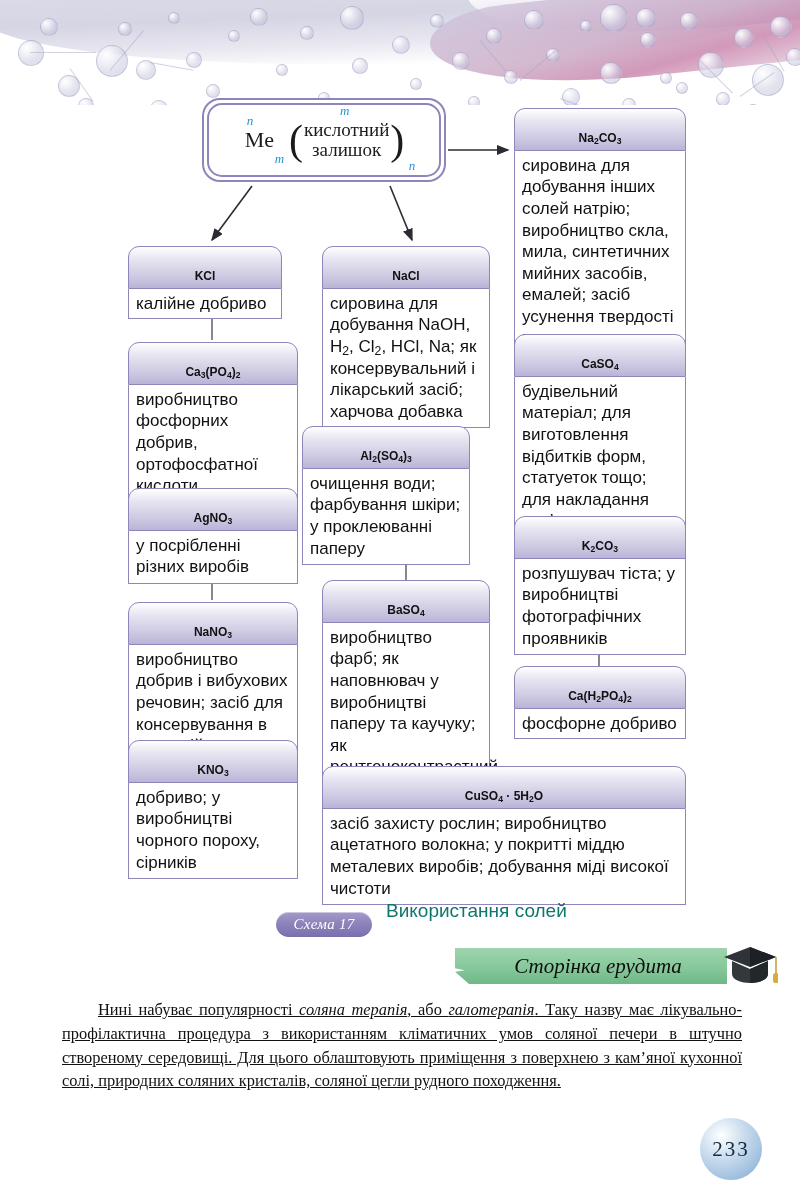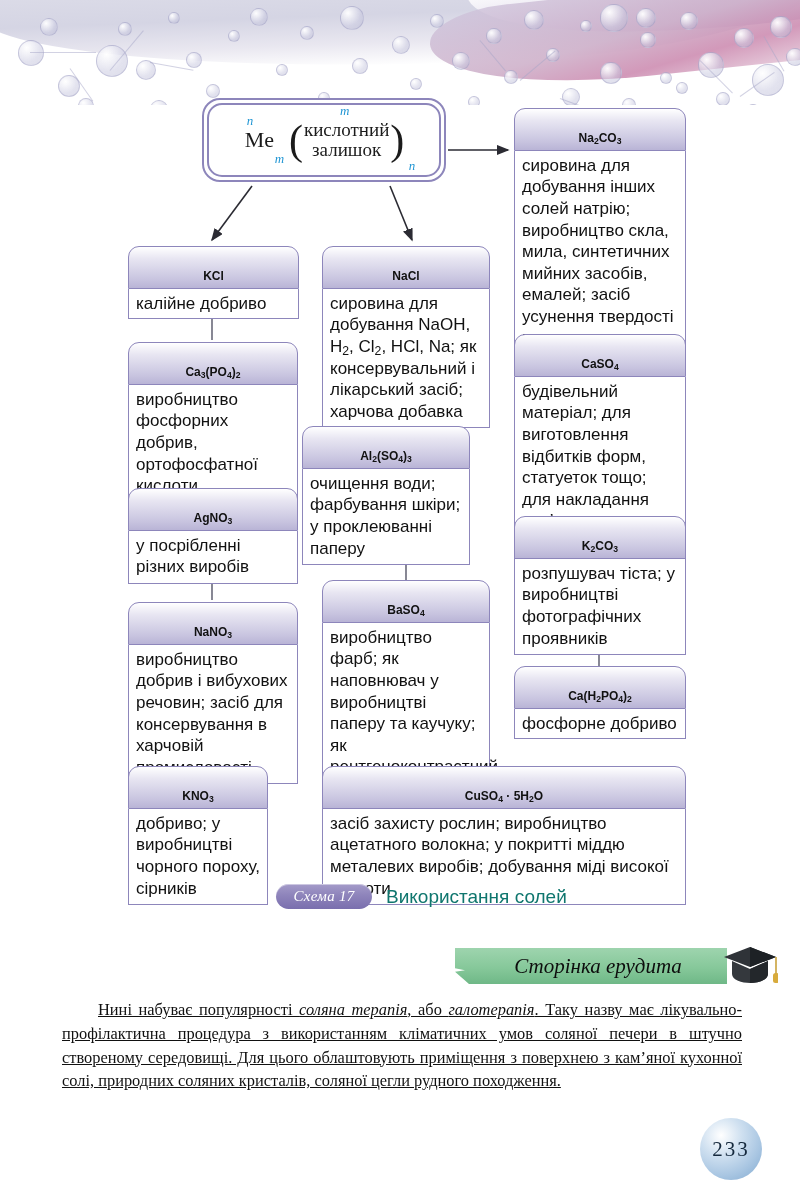--- a/index.html
+++ b/index.html
@@ -150,20 +150,21 @@
     width: 96px; height: 25px;
     border-radius: 13px;
     background: linear-gradient(180deg, #a49bc9 0%, #8e84bb 45%, #7a6fae 100%);
     color: #ffffff;
     font-family: "Liberation Serif", serif;
     font-style: italic;
     font-size: 15px;
     display: flex; align-items: center; justify-content: center;
     letter-spacing: .3px;
     box-shadow: inset 0 1px 0 rgba(255,255,255,.45);
+    margin-top: 28px;
   }
   .caption-text { font-size: 19px; color: #0f766e; }
 
   
   .erudite {
     position: absolute;
     left: 455px; top: 948px;
     width: 272px; height: 36px;
   }
   .erudite-flag {
@@ -341,41 +342,41 @@
 <div class="node" style="left:514px; top:516px; width:172px;">
   <div class="head">K<sub>2</sub>CO<sub>3</sub></div>
   <div class="body">розпушувач тіста; у виробництві фотографічних проявників</div>
 </div>
 
 <div class="node short" style="left:514px; top:666px; width:172px;">
   <div class="head">Ca(H<sub>2</sub>PO<sub>4</sub>)<sub>2</sub></div>
   <div class="body">фосфорне добриво</div>
 </div>
 
-<div class="node short" style="left:128px; top:246px; width:171px;">
+<div class="node short" style="left:128px; top:246px; width:154px;">
   <div class="head">KCl</div>
   <div class="body">калійне добриво</div>
 </div>
 
 <div class="node" style="left:128px; top:342px; width:170px;">
   <div class="head">Ca<sub>3</sub>(PO<sub>4</sub>)<sub>2</sub></div>
   <div class="body">виробництво фосфорних добрив, ортофосфатної кислоти</div>
 </div>
 
 <div class="node" style="left:128px; top:488px; width:170px;">
   <div class="head">AgNO<sub>3</sub></div>
   <div class="body">у посрібленні різних виробів</div>
 </div>
 
 <div class="node" style="left:128px; top:602px; width:170px;">
   <div class="head">NaNO<sub>3</sub></div>
   <div class="body">виробництво добрив і вибухових речовин; засіб для консервування в харчовій промисловості</div>
 </div>
 
-<div class="node" style="left:128px; top:766px; width:140px;">
+<div class="node" style="left:128px; top:740px; width:170px;">
   <div class="head">KNO<sub>3</sub></div>
   <div class="body">добриво; у виробництві чорного пороху, сірників</div>
 </div>
 
 <div class="node" style="left:322px; top:246px; width:168px;">
   <div class="head">NaCl</div>
   <div class="body">сировина для добування NaOH, H<sub>2</sub>, Cl<sub>2</sub>, HCl, Na; як консервувальний і лікарський засіб;  харчова добавка</div>
 </div>
 
 <div class="node" style="left:302px; top:426px; width:168px;">

